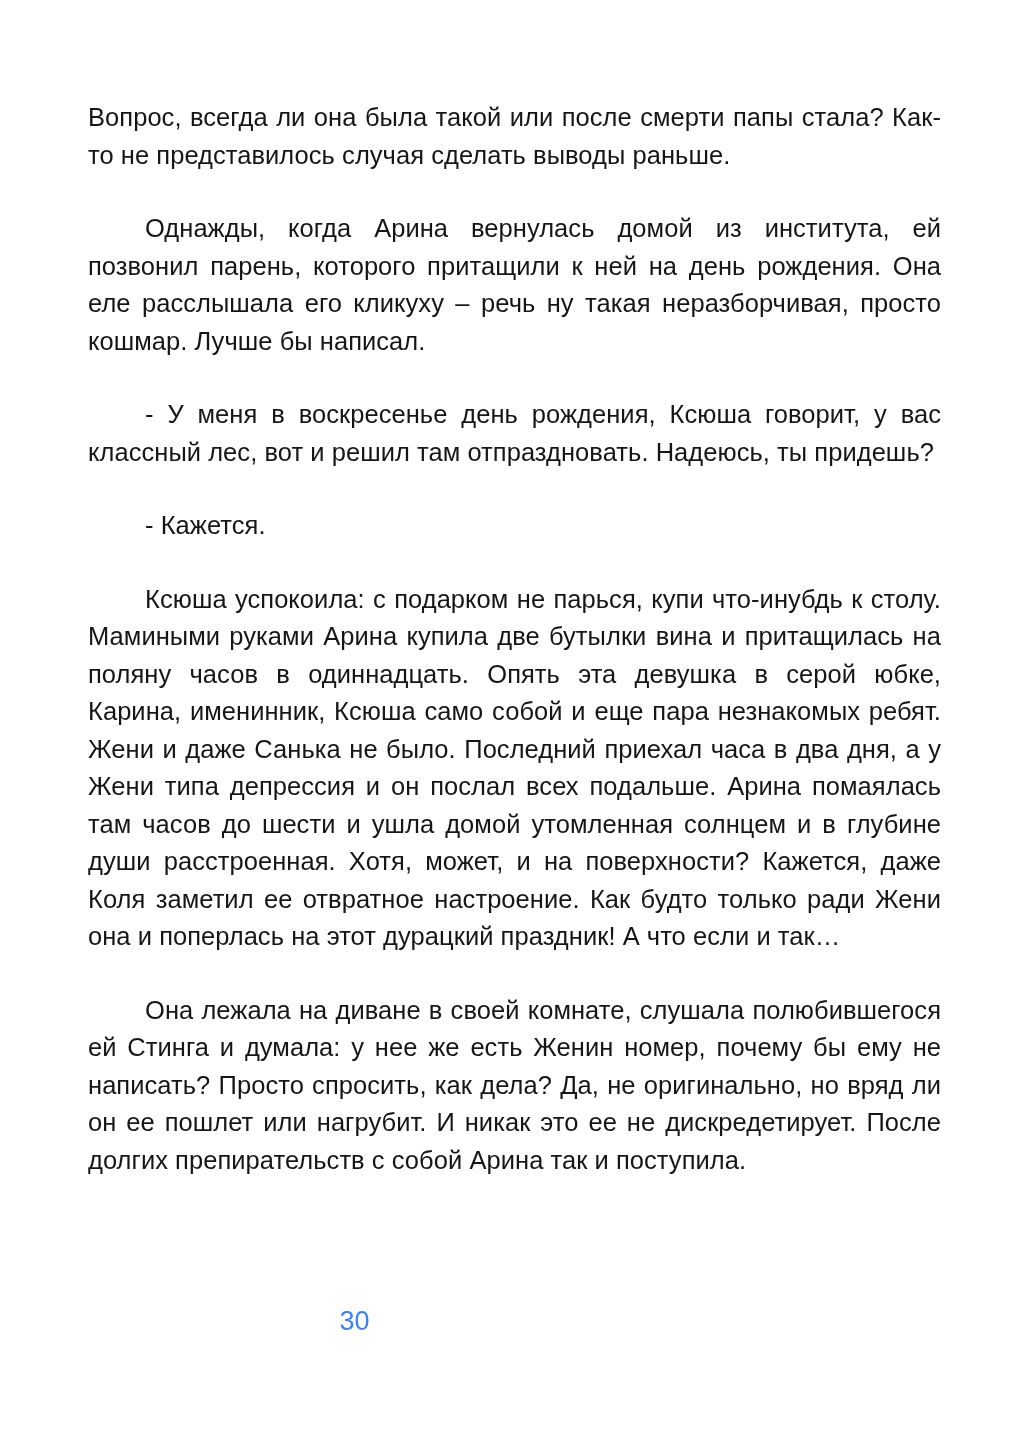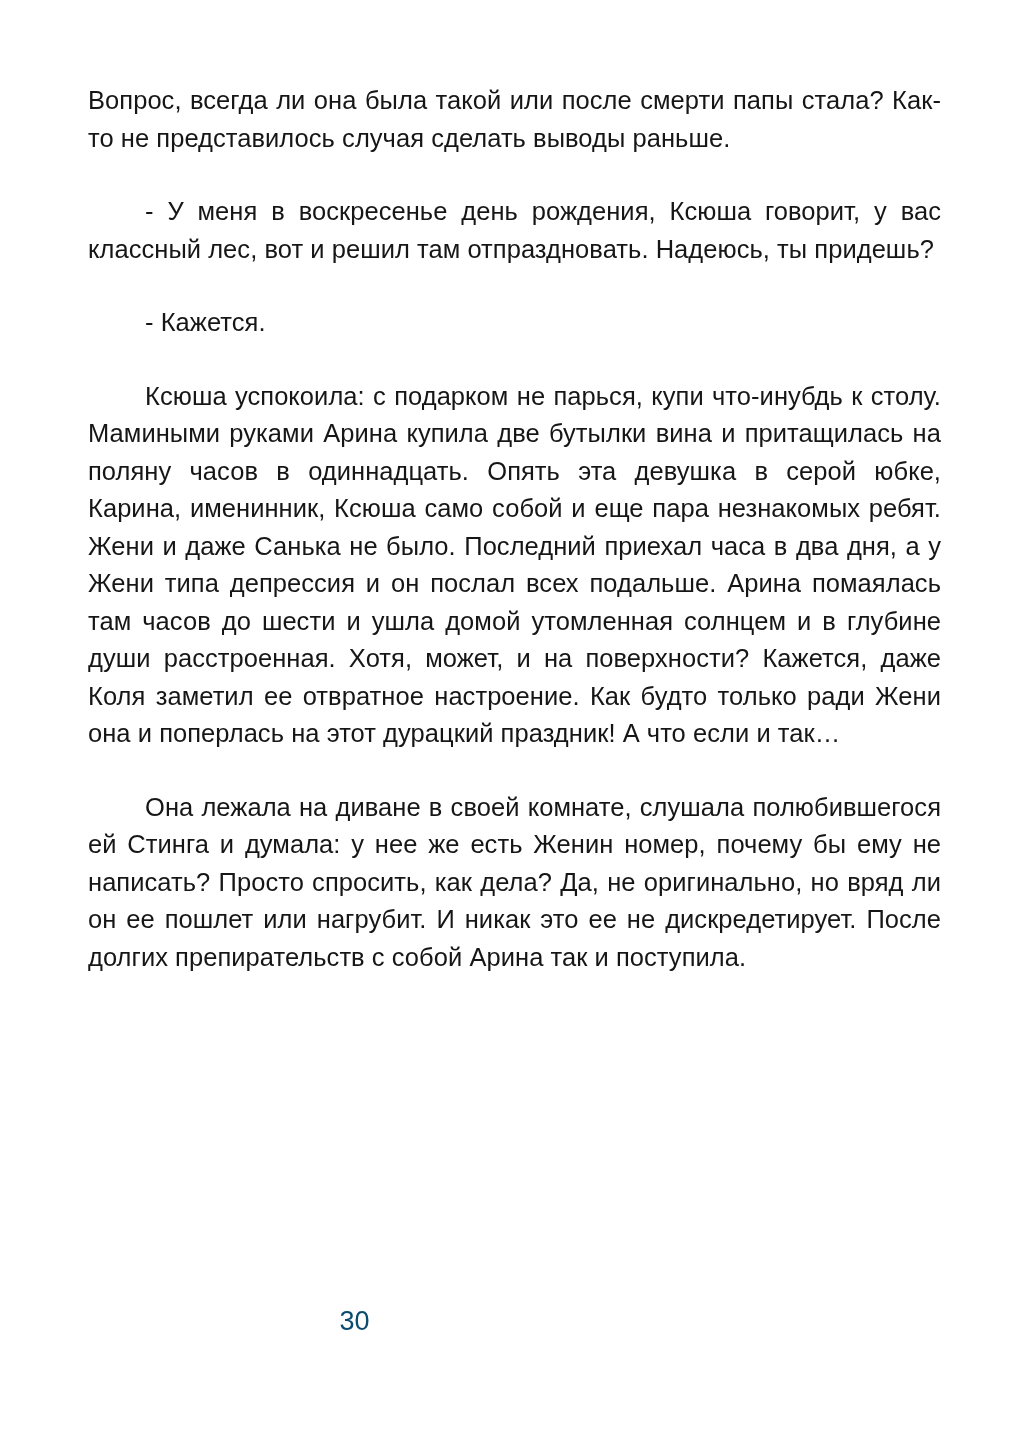--- a/index.html
+++ b/index.html
@@ -50,46 +50,48 @@
   }
 
   
   .para + .para {
     margin-top: 36px;
   }
 
   
   .para {
     text-align-last: left;
+    margin-top: 17px;
   }
 
   .page-number {
     position: absolute;
     left: 0;
     top: 1305px;
     width: 1029px;
     text-align: center;
     font-family: "Liberation Sans", "DejaVu Sans", sans-serif;
     font-size: 27px;
     line-height: 32px;
-    color: #0c4a6e;
+    color: #3b82f6;
     
     padding-right: 320px;
     box-sizing: border-box;
   }
 </style>
 </head>
 <body>
 
 <div class="page">
 
   <div class="text-column">
 
     <p class="para no-indent">Вопрос, всегда ли она была такой или после смерти папы стала? Как-то не представилось случая сделать выводы раньше.</p>
 
+    <p class="para indent">Однажды, когда Арина вернулась домой из института, ей позвонил парень, которого притащили к ней на день рождения. Она еле расслышала его кликуху – речь ну такая неразборчивая, просто кошмар. Лучше бы написал.</p>
 
     <p class="para indent">- У меня в воскресенье день рождения, Ксюша говорит, у вас классный лес, вот и решил там отпраздновать. Надеюсь, ты придешь?</p>
 
     <p class="para indent">- Кажется.</p>
 
     <p class="para indent">Ксюша успокоила: с подарком не парься, купи что-инубдь к столу. Мамиными руками Арина купила две бутылки вина и притащилась на поляну часов в одиннадцать. Опять эта девушка в серой юбке, Карина, именинник, Ксюша само собой и еще пара незнакомых ребят. Жени и даже Санька не было. Последний приехал часа в два дня, а у Жени типа депрессия и он послал всех подальше. Арина помаялась там часов до шести и ушла домой утомленная солнцем и в глубине души расстроенная. Хотя, может, и на поверхности? Кажется, даже Коля заметил ее отвратное настроение. Как будто только ради Жени она и поперлась на этот дурацкий праздник! А что если и так…</p>
 
     <p class="para indent">Она лежала на диване в своей комнате, слушала полюбившегося ей Стинга и думала: у нее же есть Женин номер, почему бы ему не написать? Просто спросить, как дела? Да, не оригинально, но вряд ли он ее пошлет или нагрубит. И никак это ее не дискредетирует. После долгих препирательств с собой Арина так и поступила.</p>
 
 

